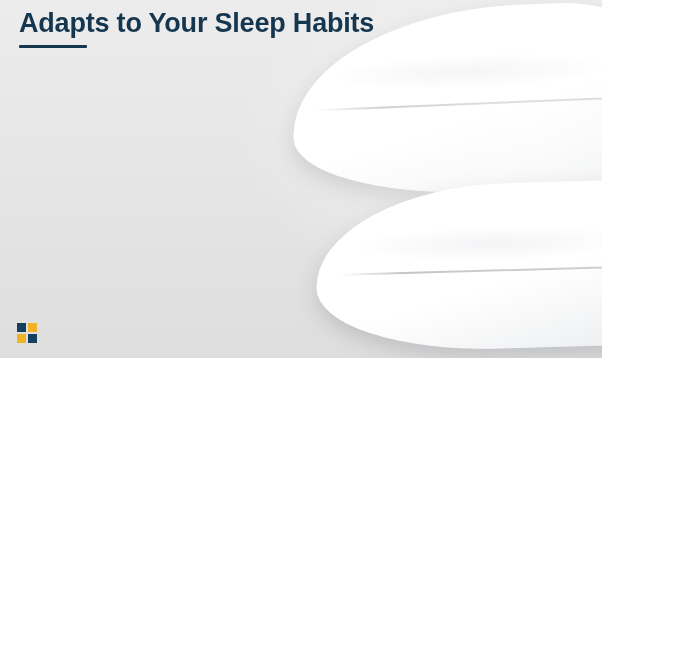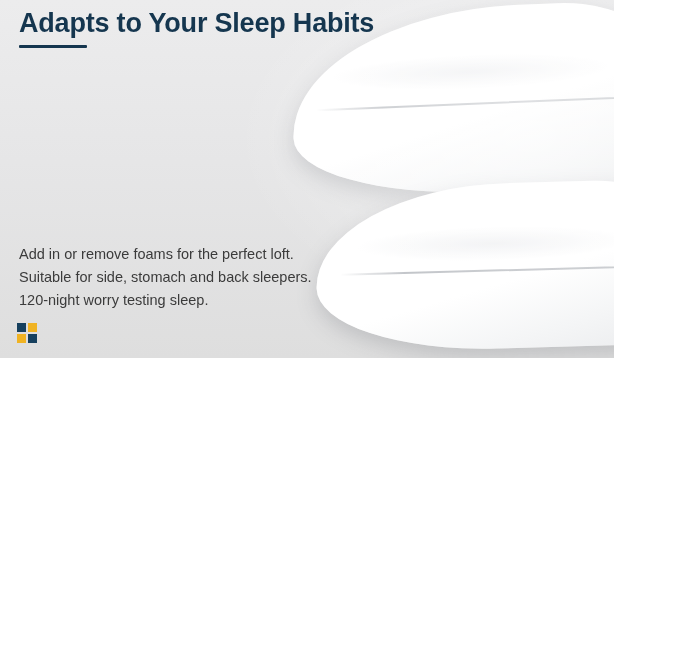--- a/index.html
+++ b/index.html
@@ -9,21 +9,20 @@
     font-family:"Liberation Sans",sans-serif;
     overflow:hidden;
     position:relative;
   }
 
   
   #top-panel{
     position:absolute;left:0;top:0;width:602px;height:358px;
     background:linear-gradient(180deg,#ececed 0%,#e6e6e7 45%,#dedede 100%);
     overflow:hidden;
-    padding-left:12px;
   }
   #top-panel .sheen{
     position:absolute;left:0;top:0;width:679px;height:358px;
     background:radial-gradient(ellipse 420px 260px at 78% 38%,rgba(255,255,255,.55) 0%,rgba(255,255,255,0) 70%);
     pointer-events:none;
   }
 
   #page-title{
     position:absolute;left:19px;top:8px;
     font-size:27px;font-weight:700;letter-spacing:-.2px;
@@ -100,25 +99,20 @@
     <div class="body"></div>
     <div class="crease"></div>
     <div class="seam"></div>
   </div>
 
   <div class="sheen"></div>
 
   <div id="page-title">Adapts to Your Sleep Habits</div>
   <div id="title-underline"></div>
 
-  <div id="feature-list">
-    <div>Add in or remove foams for the perfect loft.</div>
-    <div>Suitable for side, stomach and back sleepers.</div>
-    <div>120-night worry testing sleep.</div>
-  </div>
 
   <div id="brand-mark">
     <i class="q1"></i>
     <i class="q2"></i>
     <i class="q3"></i>
     <i class="q4"></i>
   </div>
 </div>
 
 <div id="bottom-panel">

